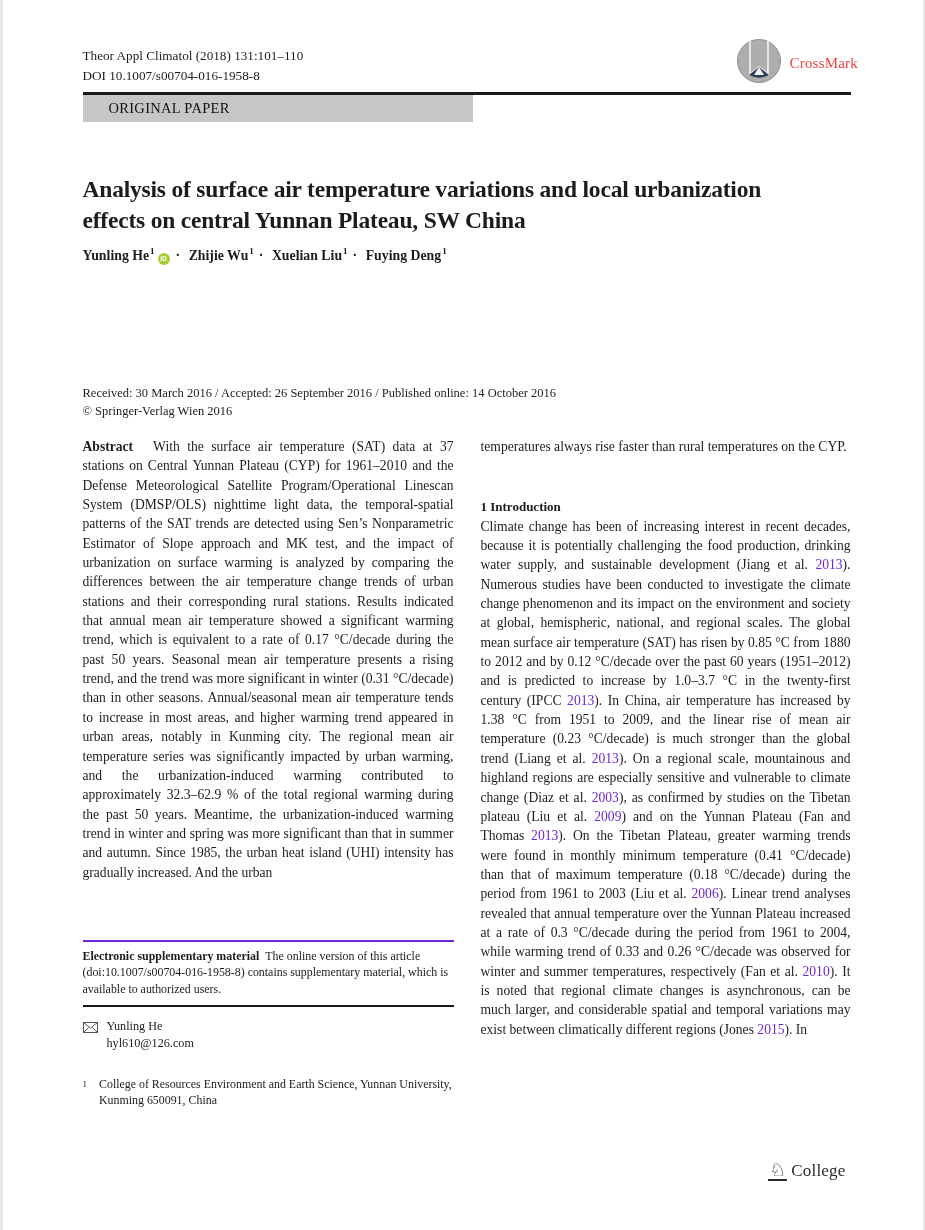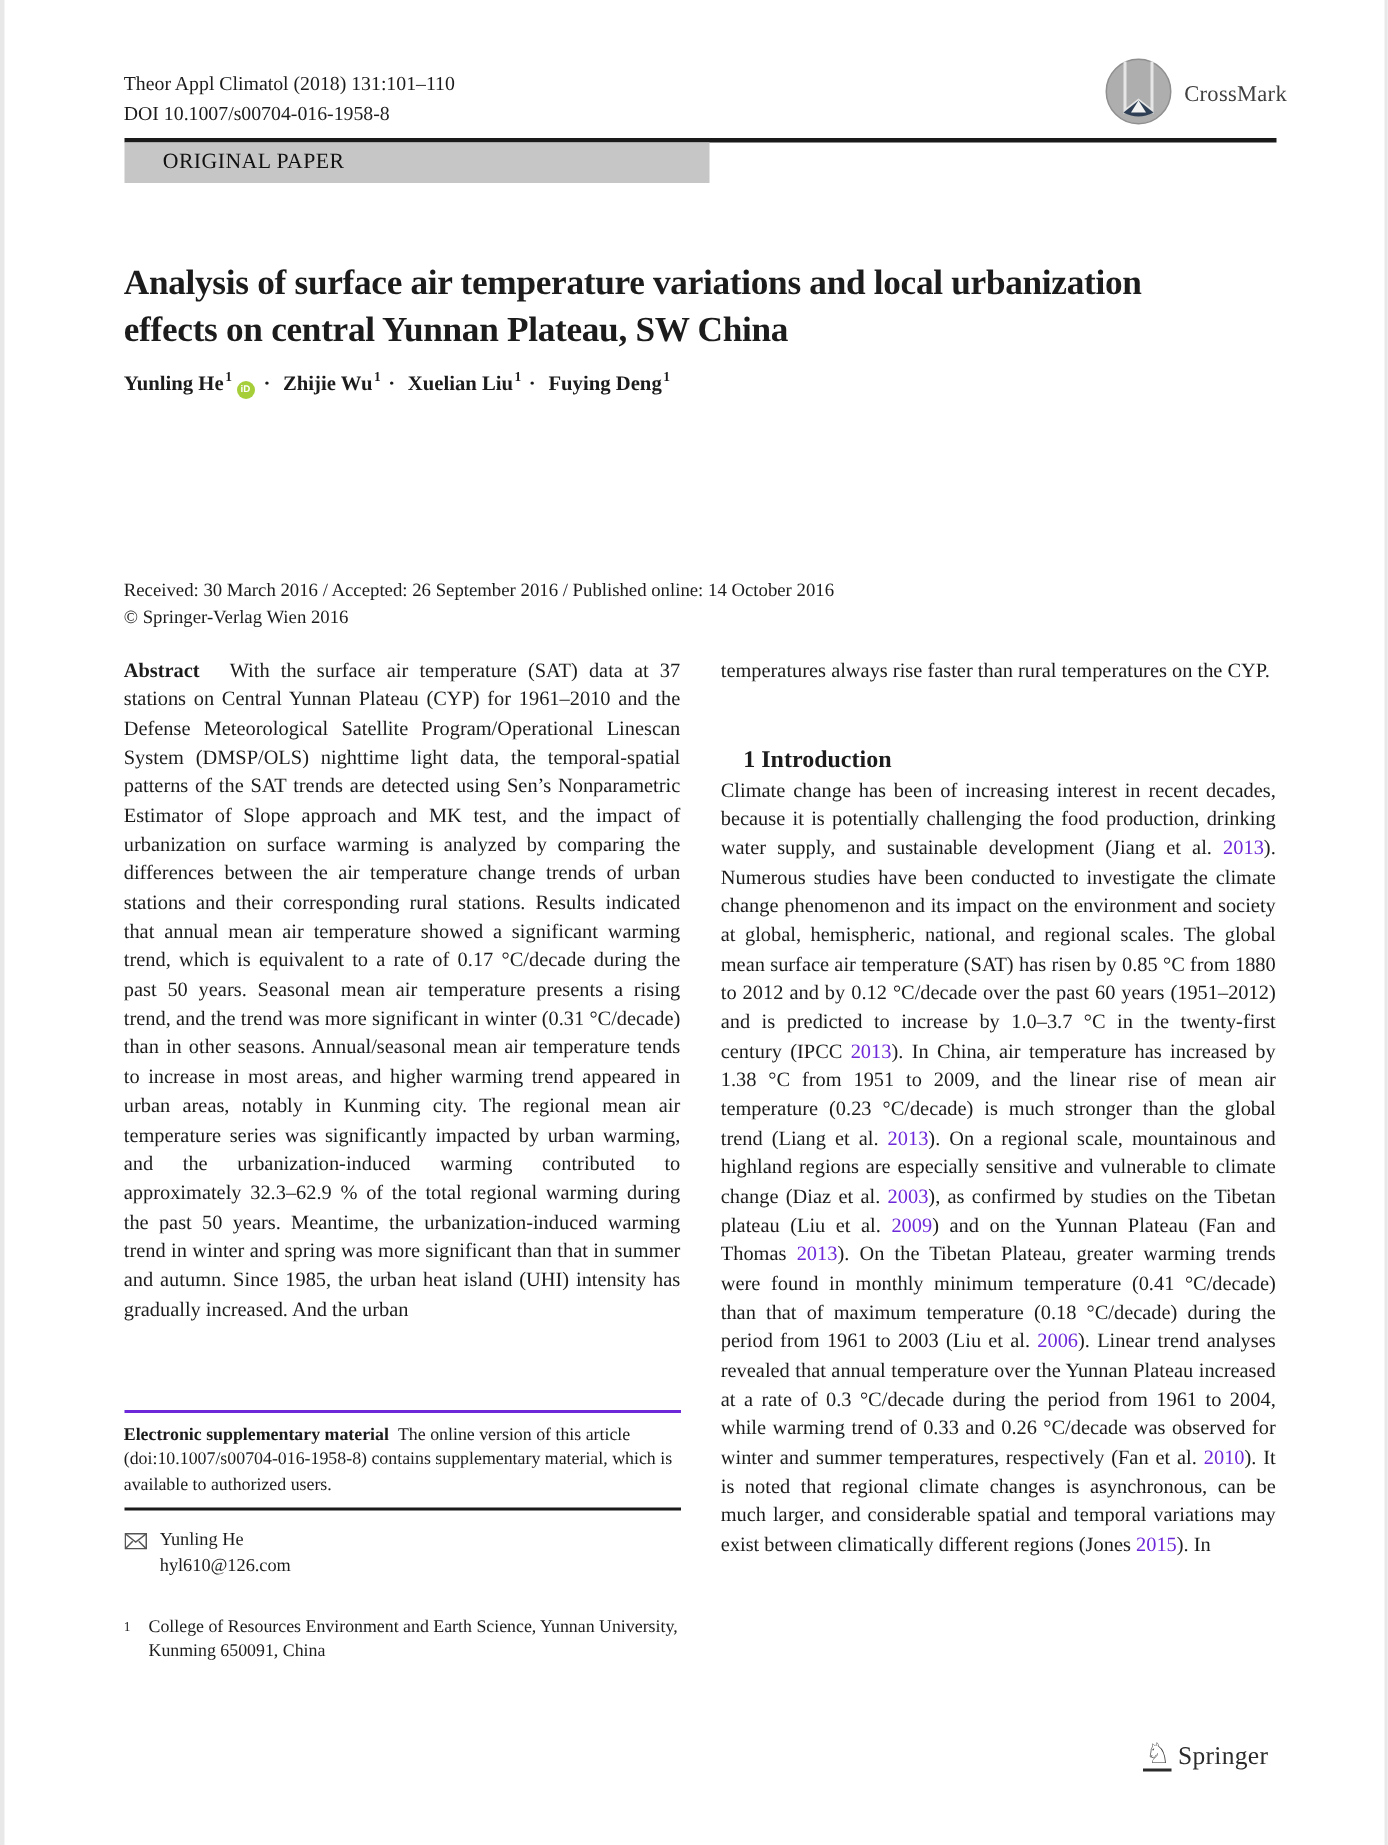--- a/index.html
+++ b/index.html
@@ -5,21 +5,21 @@
   html,body{margin:0;padding:0;background:#e8e8e8;}
   #page{
     position:relative;width:920px;height:1230px;margin:0 auto;
     background:#ffffff;overflow:hidden;
     font-family:"Liberation Serif","DejaVu Serif",serif;
     color:#1c1c1c;
   }
   
   .journal-info{position:absolute;left:80px;top:46px;font-size:13.2px;line-height:20px;}
   .crossmark{position:absolute;left:733px;top:36px;display:flex;align-items:center;gap:8px;cursor:pointer;}
-  .crossmark-label{font-size:15px;color:#404040;letter-spacing:.2px;}
+  .crossmark-label{font-size:15px;color:#ef4444;letter-spacing:.2px;}
   .thick-rule{position:absolute;left:80px;top:92px;width:768px;height:3px;background:#1a1a1a;}
   .banner{
     position:absolute;left:80px;top:95px;width:364px;height:27px;
     background:#c6c6c6;font-size:14.5px;line-height:27px;padding-left:26px;
     letter-spacing:.3px;color:#111;
   }
   
   .title{position:absolute;left:80px;top:158px;width:700px;font-size:23.5px;font-weight:bold;line-height:31px;letter-spacing:-.2px;}
   .byline{position:absolute;left:80px;top:246px;font-size:13.8px;font-weight:bold;}
   .byline sup{font-size:9px;vertical-align:6px;font-weight:bold;margin-left:1px;}
@@ -29,21 +29,21 @@
     background:#a6ce39;color:#fff;font-size:6.5px;line-height:12px;text-align:center;
     font-family:"Liberation Sans",sans-serif;vertical-align:-1px;margin:0 1px 0 3px;cursor:pointer;
   }
   .meta{position:absolute;left:80px;top:385px;font-size:12.5px;line-height:17.5px;}
   
   .col{position:absolute;top:437px;width:371px;font-size:13.6px;line-height:19.35px;text-align:justify;}
   .col-left{left:80px;}
   .col-right{left:478px;width:370px;}
   .col p{margin:0;}
   .abs-label{font-weight:bold;margin-right:20px;font-family:Liberation Serif, serif;}
-  .intro-heading{margin:41px 0 0 15px;font-size:16px;font-weight:bold;text-align:left;}
+  .intro-heading{margin:41px 0 0 0;font-size:13px;font-weight:bold;text-align:left;}
   .intro-para{margin-top:16px;}
   .seg-link{color:#6d28d9;cursor:pointer;}
   
   .footnote-block{position:absolute;left:80px;top:940px;width:371px;background:#fff;text-align:left;}
   .esm{
     border-top:2px solid #6d28d9;border-bottom:2px solid #1a1a1a;
     padding:6px 0 8px 0;font-size:11.9px;line-height:16.3px;
   }
   .esm-label{font-weight:bold;margin-right:6px;}
   .correspondence{margin-top:11px;font-size:12.2px;line-height:17px;display:flex;gap:9px;}
@@ -124,16 +124,16 @@
       </span>
     </div>
     <div class="affiliation">
       <sup>1</sup>
       <span class="aff-text">College of Resources Environment and Earth Science, Yunnan University, Kunming 650091, China</span>
     </div>
   </div>
 
   <div class="springer">
     <span class="springer-horse">♘</span>
-    <span class="springer-word">Springer</span>
+    <span class="springer-word">College</span>
   </div>
 
 </div>
 
 </body></html>

